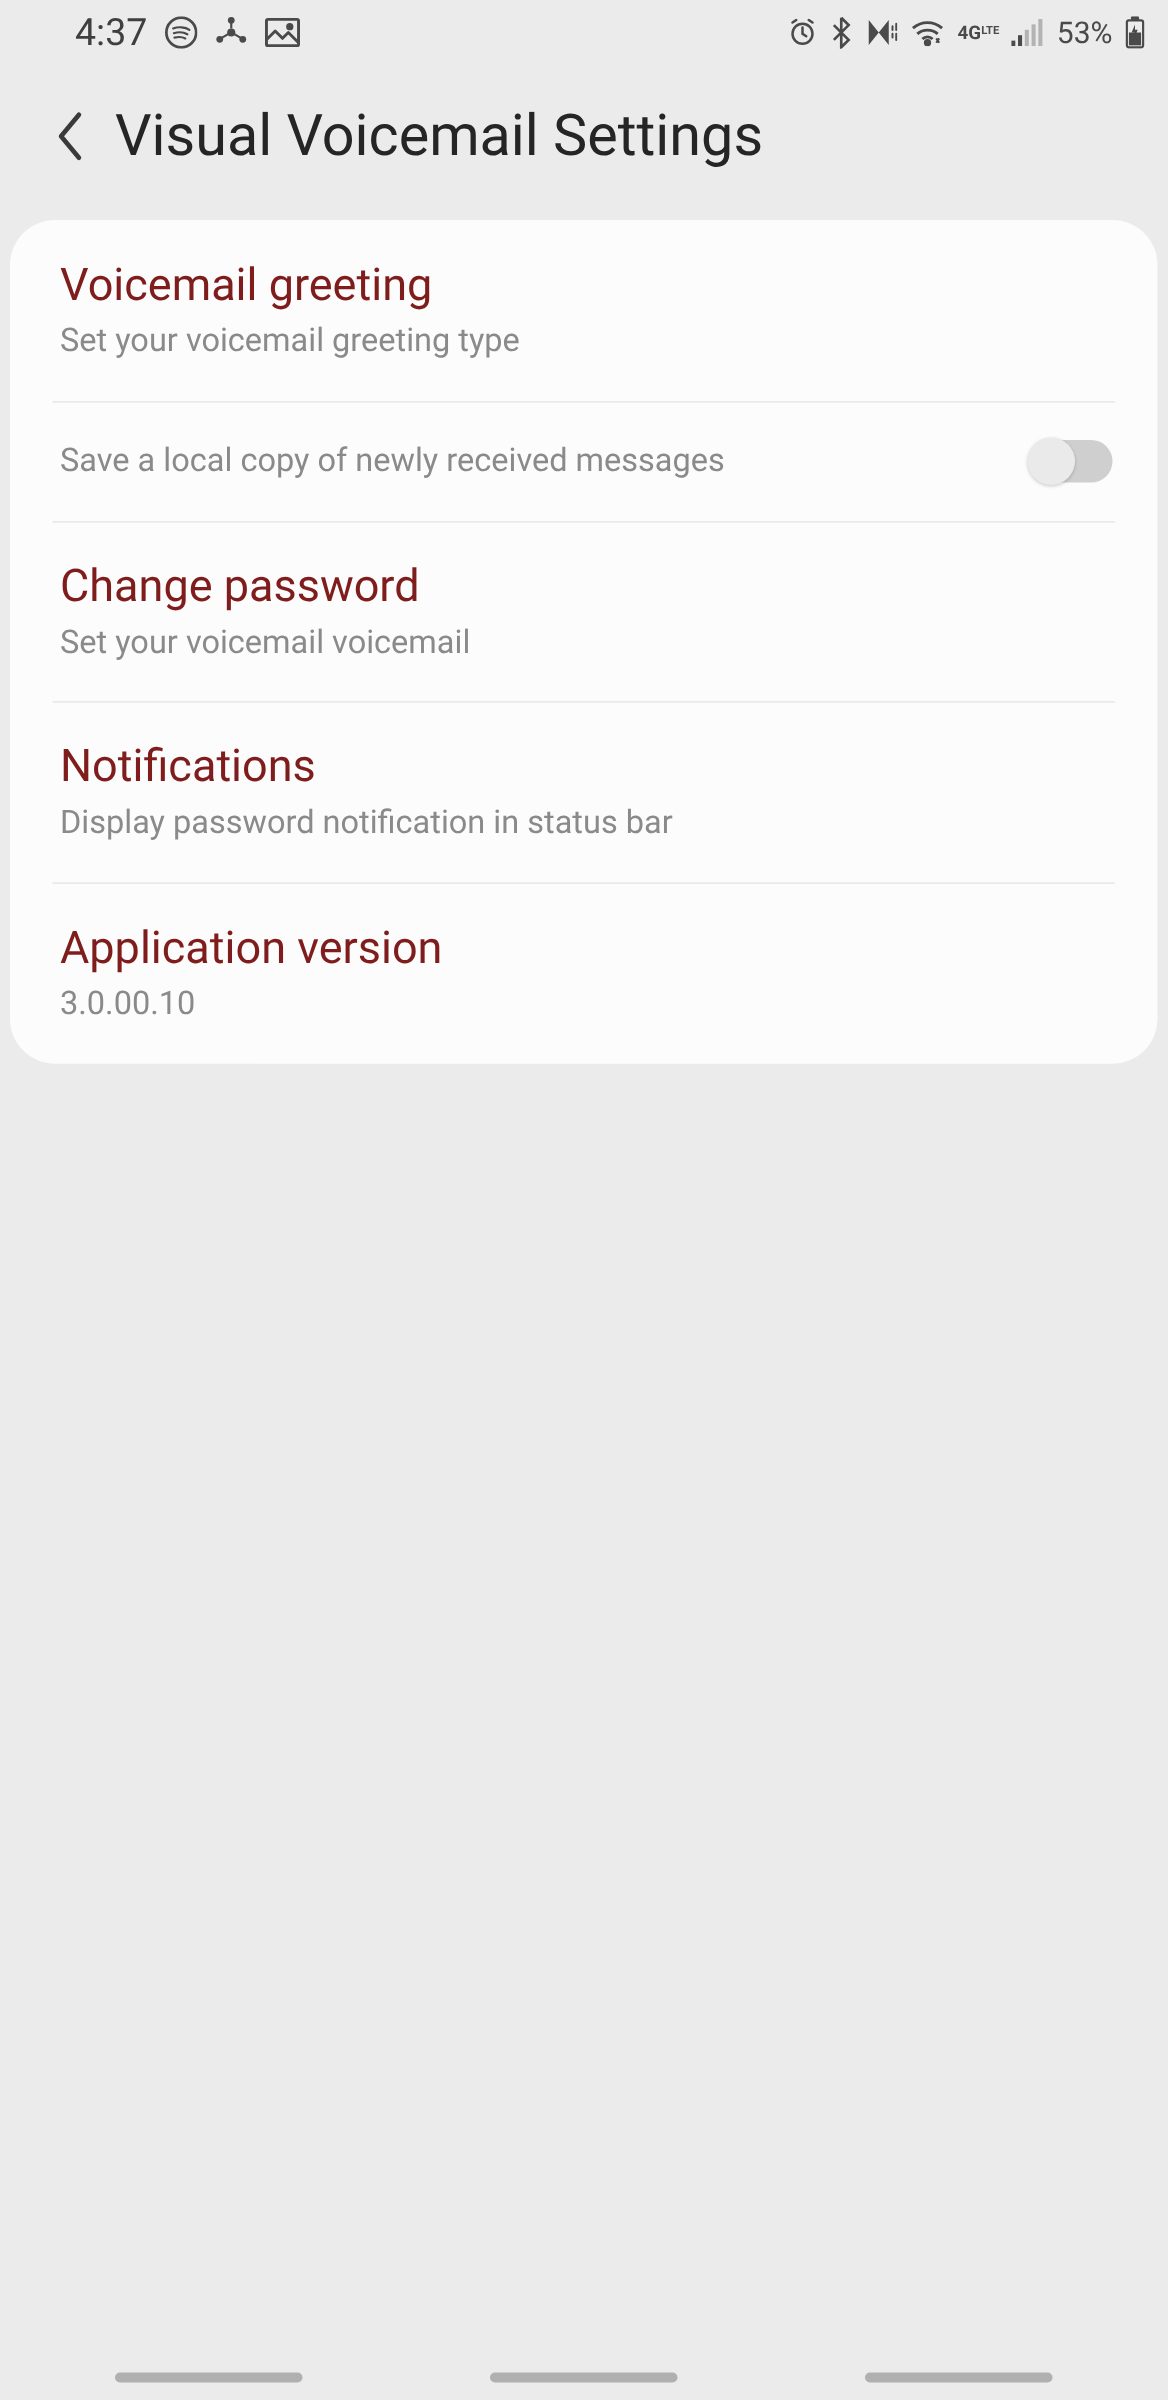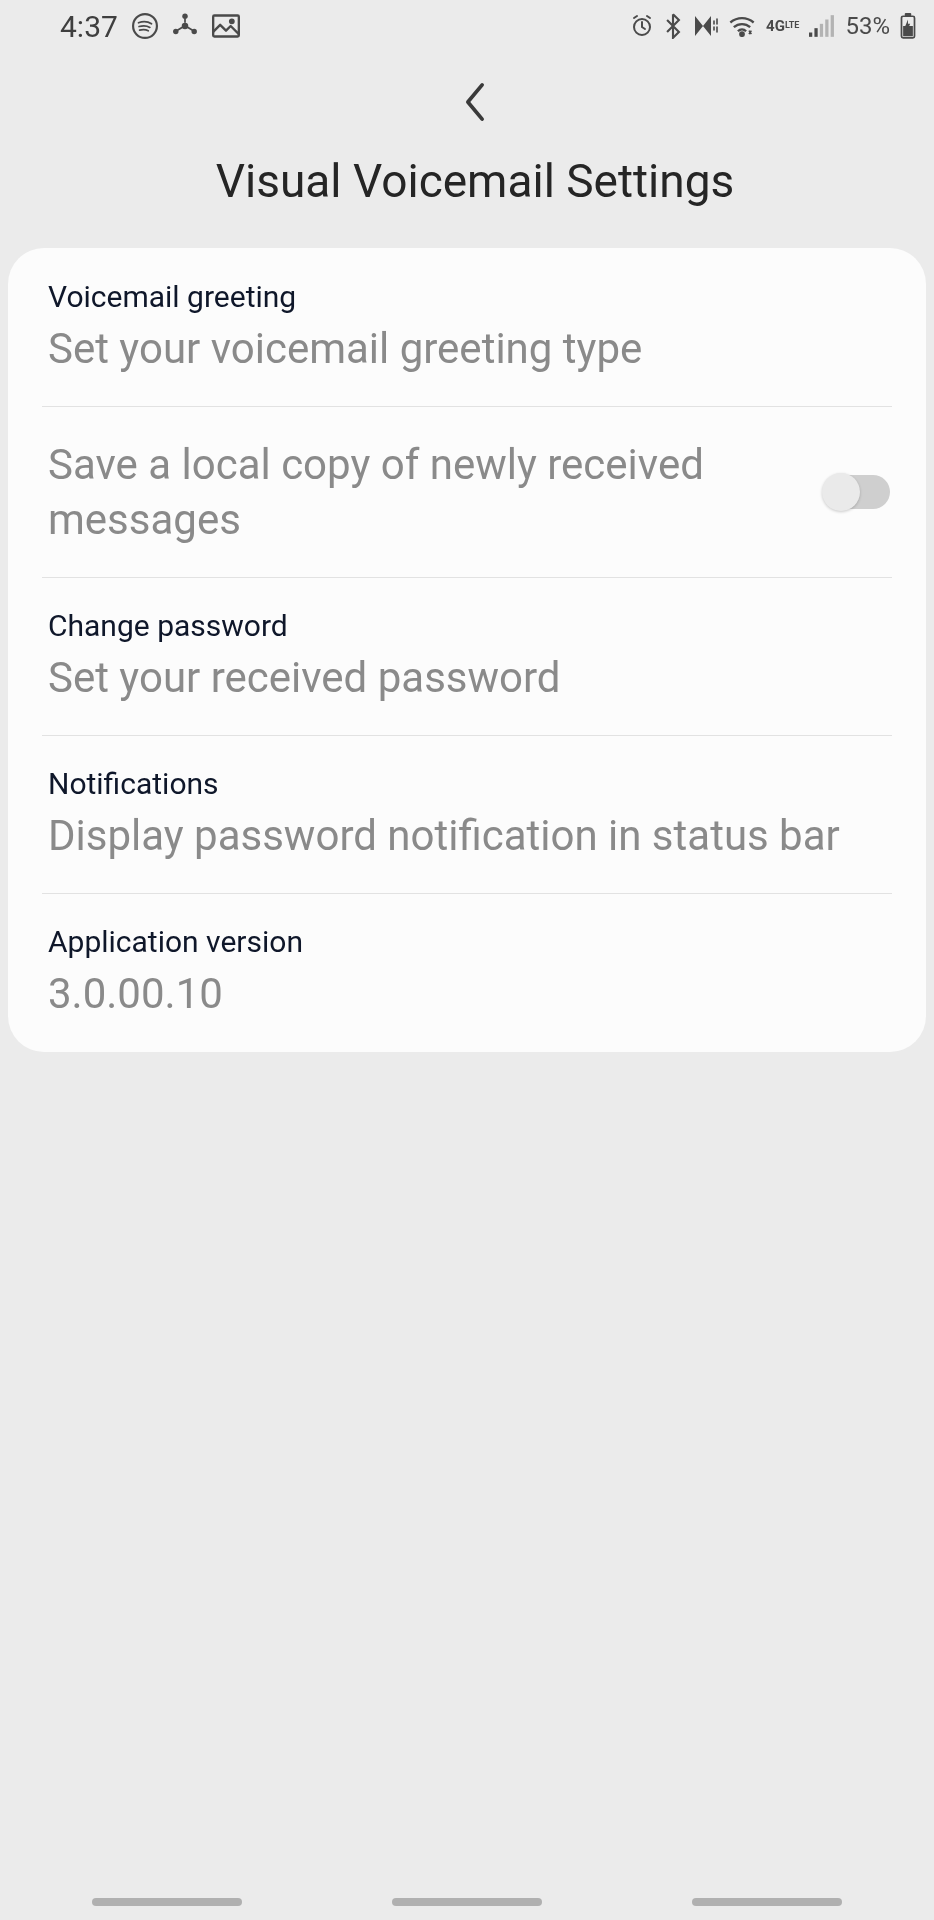--- a/index.html
+++ b/index.html
@@ -44,22 +44,21 @@
     }
     .status-ic {
       display: inline-flex;
       align-items: center;
       justify-content: center;
     }
     .header {
       display: flex;
       align-items: center;
       padding: 30px 20px 40px 36px;
-      gap: 32px;
-      flex-direction: column;
+      gap: 16px;
     }
     .back-btn {
       display: inline-flex;
       align-items: center;
       justify-content: center;
       width: 40px;
       height: 40px;
     }
     .header-title {
       font-size: 46px;
@@ -88,27 +87,27 @@
       right: 34px;
       height: 1px;
       background: #e2e2e2;
     }
     .item-text {
       display: flex;
       flex-direction: column;
       gap: 4px;
     }
     .item-title {
-      font-size: 30px;
+      font-size: 36px;
       font-weight: 400;
-      color: #0f172a;
+      color: #7f1d1d;
       line-height: 1.25;
     }
     .item-sub {
-      font-size: 42px;
+      font-size: 26px;
       color: #8a8a8a;
       line-height: 1.3;
       margin-top: 2px;
     }
     .toggle {
       width: 66px;
       height: 34px;
       border-radius: 18px;
       background: #cfcfcf;
       position: relative;
@@ -240,21 +239,21 @@
       <div class="item-sub">Save a local copy of newly received messages</div>
     </div>
     <div class="toggle">
       <div class="toggle-knob"></div>
     </div>
   </div>
 
   <div class="list-item">
     <div class="item-text">
       <div class="item-title">Change password</div>
-      <div class="item-sub">Set your received password</div>
+      <div class="item-sub">Set your voicemail voicemail</div>
     </div>
   </div>
 
   <div class="list-item">
     <div class="item-text">
       <div class="item-title">Notifications</div>
       <div class="item-sub">Display password notification in status bar</div>
     </div>
   </div>
 

